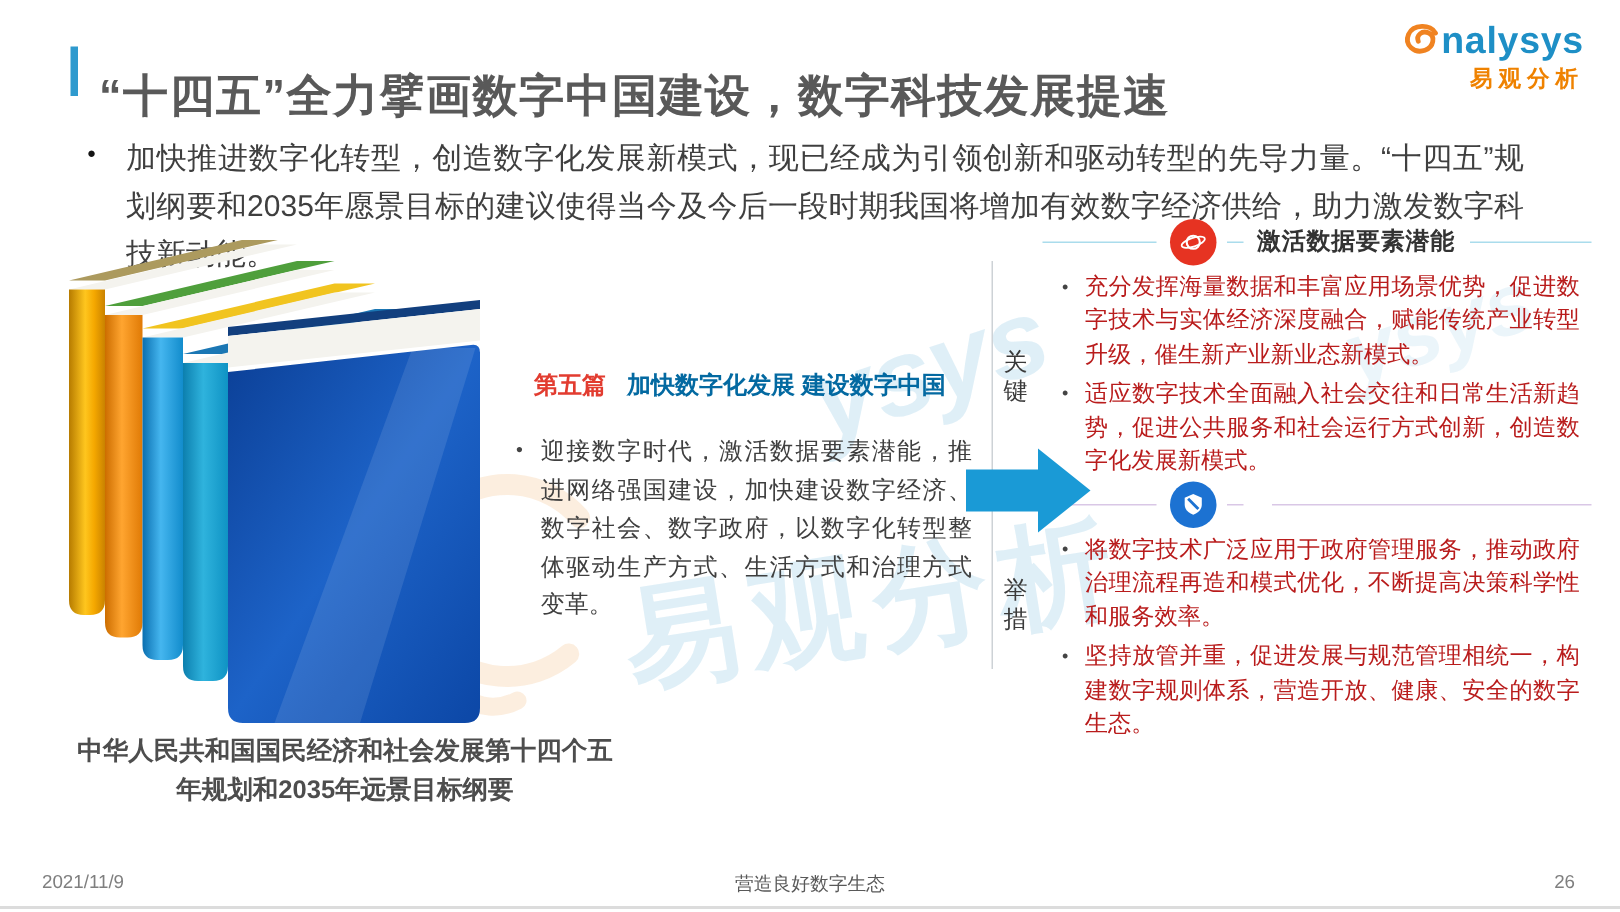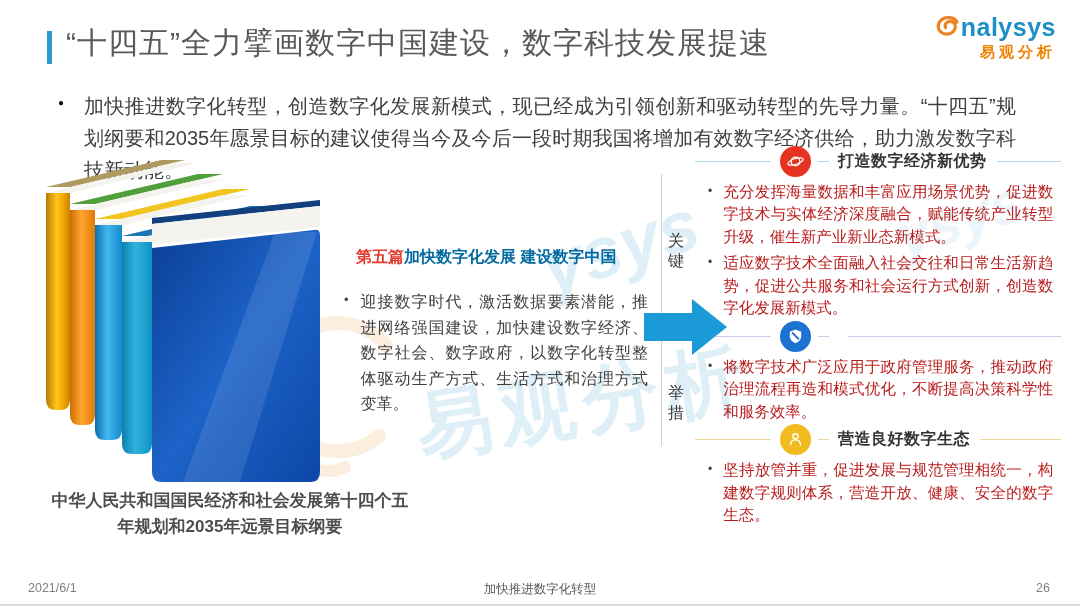--- a/index.html
+++ b/index.html
@@ -12,39 +12,39 @@
 
   
   .wm { position:absolute; pointer-events:none; z-index:0; }
   .wm-text { font-weight:bold; color:rgba(130,195,226,0.26); white-space:nowrap; }
   .wm-ysys1 { left:540px; top:205px; font-size:72px; font-style:italic; transform:rotate(-18deg); }
   .wm-cn    { left:415px; top:352px; font-size:76px; letter-spacing:8px; transform:rotate(-9deg); }
   .wm-ysys2 { left:895px; top:185px; font-size:58px; font-style:italic; transform:rotate(-18deg); color:rgba(130,195,226,0.16); }
 
   
   .title-bar { left:47px; top:31px; width:5px; height:33px; background:#2f9ace; z-index:1; }
-  .page-title { left:66px; top:23px; font-size:30px; font-weight:normal; color:#595959; letter-spacing:1px; z-index:1; }
+  .page-title { left:66px; top:44px; font-size:30px; font-weight:bold; color:#595959; letter-spacing:1px; z-index:1; }
   .logo { right:24px; top:13px; text-align:right; z-index:1; }
   .logo-row { display:flex; align-items:flex-start; justify-content:flex-end; }
   .logo-rest { font-size:25px; font-weight:bold; color:#1e8fc6; letter-spacing:0.5px; }
   .logo-cn { font-size:15px; font-weight:bold; color:#ef8200; letter-spacing:4px; margin-top:1px; }
 
   
   .intro { left:58px; top:90px; width:958px; display:flex; z-index:1; }
   .intro-dot { font-size:10px; color:#141414; margin:7px 20px 0 0; flex:none; }
   .intro-text { font-size:20px; line-height:1.6; color:#3f3f3f; text-align:justify; }
 
   
   .books { left:25px; top:160px; z-index:1; }
   .book-caption { left:12px; top:488px; width:436px; text-align:center;
     font-size:17px; font-weight:bold; color:#4d4d4d; line-height:1.5; z-index:1; }
 
   
   .chapter { left:340px; top:247px; width:308px; z-index:1; }
-  .chapter-head { display:flex; padding-left:16px; font-size:16px; font-weight:bold; }
+  .chapter-head { display:flex; gap:14px; padding-left:16px; font-size:16px; font-weight:bold; }
   .chapter-body { display:flex; margin-top:21px; }
   .chapter-dot { font-size:13px; color:#444; margin:3px 12px 0 4px; flex:none; }
   .chapter-text { font-size:16px; line-height:1.6; color:#3f3f3f; text-align:justify; }
 
   
   .v-divider { left:661px; top:174px; width:1px; height:272px; background:#cdd2d6; z-index:1; }
   .v-label { left:665px; width:22px; writing-mode:vertical-lr; letter-spacing:21px;
     font-size:16px; color:#3a3a3a; z-index:1; }
   .v-label-1 { top:219px; }
   .v-label-2 { top:371px; }
@@ -180,21 +180,21 @@
   <div class="m-section">
     <div class="m-head">
       <div class="m-line-l" style="border-top-color: rgb(170, 220, 236);"></div>
       <div class="m-icon" style="background-color: rgb(230, 51, 34);">
         <svg width="19" height="19" viewBox="0 0 20 20">
           <circle cx="10" cy="10" r="4.6" fill="none" stroke="#fff" stroke-width="1.5"></circle>
           <ellipse cx="10" cy="10" rx="8.5" ry="3" fill="none" stroke="#fff" stroke-width="1.2" transform="rotate(-18 10 10)"></ellipse>
         </svg>
       </div>
       <div class="m-line-m" style="border-top-color: rgb(170, 220, 236);"></div>
-      <div class="m-title">打造数字经济新优势</div>
+      <div class="m-title">激活数据要素潜能</div>
       <div class="m-line-r" style="border-top-color: rgb(170, 220, 236);"></div>
     </div>
     <div class="m-body">
       <span class="m-dot">•</span>
       <p class="m-text">充分发挥海量数据和丰富应用场景优势，促进数字技术与实体经济深度融合，赋能传统产业转型升级，催生新产业新业态新模式。</p>
     </div>
   </div>
 
   <div class="m-section">
     <div class="m-body">
@@ -215,36 +215,24 @@
       <div class="m-line-m" style="border-top-color: rgb(217, 199, 230);"></div>
       <div class="m-line-r" style="border-top-color: rgb(217, 199, 230);"></div>
     </div>
     <div class="m-body">
       <span class="m-dot">•</span>
       <p class="m-text">将数字技术广泛应用于政府管理服务，推动政府治理流程再造和模式优化，不断提高决策科学性和服务效率。</p>
     </div>
   </div>
 
   <div class="m-section">
-    <div class="m-head">
-      <div class="m-line-l" style="border-top-color: rgb(236, 216, 154);"></div>
-      <div class="m-icon" style="background-color: rgb(242, 187, 29);">
-        <svg width="19" height="19" viewBox="0 0 20 20">
-          <circle cx="10" cy="6.6" r="2.7" fill="none" stroke="#fff" stroke-width="1.5"></circle>
-          <path d="M4.8 15.6 C4.8 11.9 7 10.4 10 10.4 C13 10.4 15.2 11.9 15.2 15.6" fill="none" stroke="#fff" stroke-width="1.5" stroke-linecap="round"></path>
-        </svg>
-      </div>
-      <div class="m-line-m" style="border-top-color: rgb(236, 216, 154);"></div>
-      <div class="m-title">营造良好数字生态</div>
-      <div class="m-line-r" style="border-top-color: rgb(236, 216, 154);"></div>
-    </div>
     <div class="m-body">
       <span class="m-dot">•</span>
       <p class="m-text">坚持放管并重，促进发展与规范管理相统一，构建数字规则体系，营造开放、健康、安全的数字生态。</p>
     </div>
   </div>
 
 </div>
 
-<div class="abs footer-date">2021/6/1</div>
-<div class="abs footer-center">加快推进数字化转型</div>
+<div class="abs footer-date">2021/11/9</div>
+<div class="abs footer-center">营造良好数字生态</div>
 <div class="abs footer-page">26</div>
 <div class="abs bottom-line"></div>
 
 </body></html>

